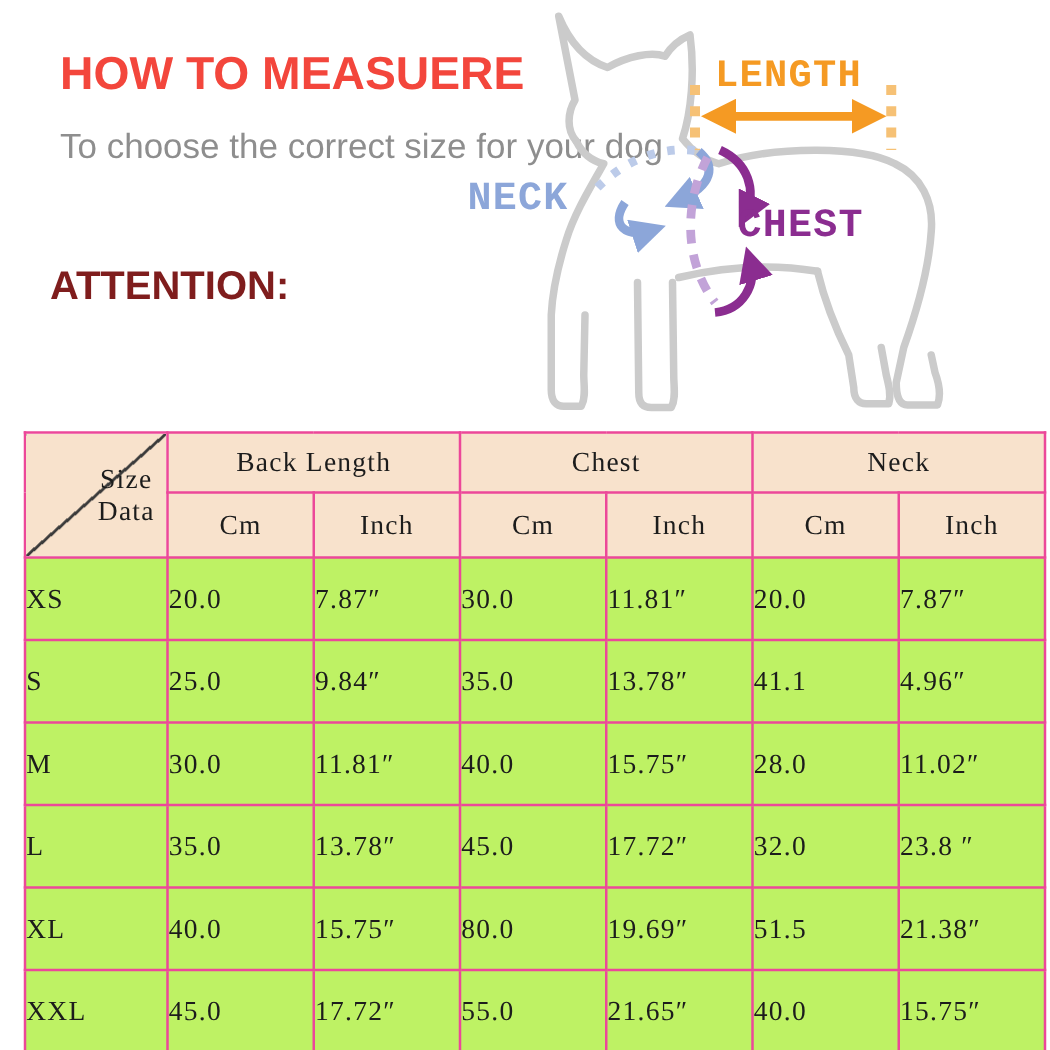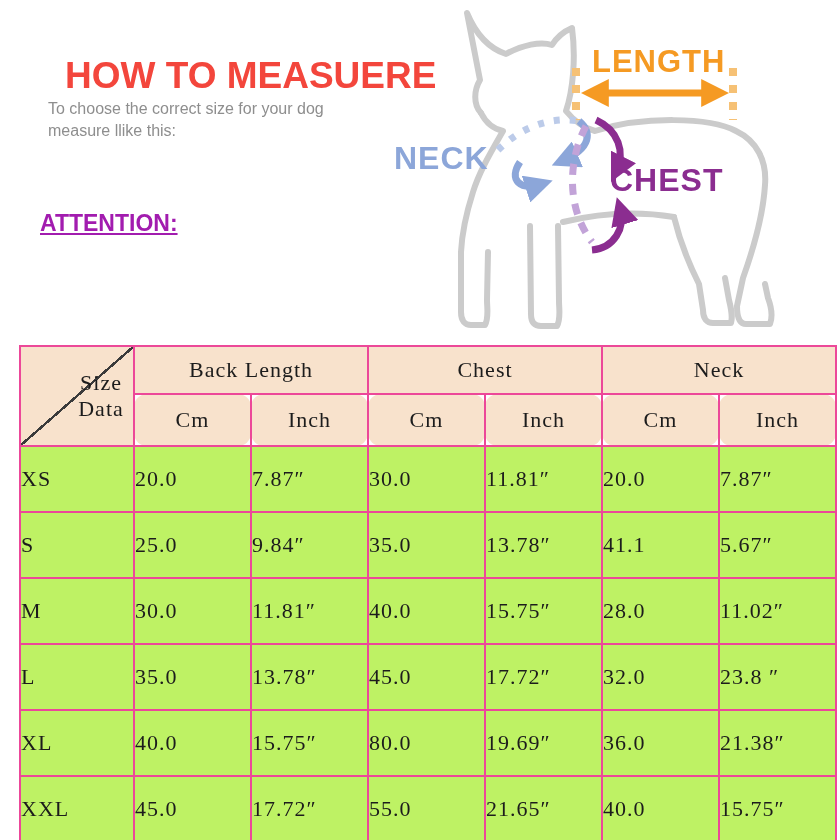--- a/index.html
+++ b/index.html
@@ -1,62 +1,61 @@
 <!DOCTYPE html>
 <html><head>
 <meta charset="utf-8">
 <style>
   html,body{margin:0;padding:0;background:#fff;}
   .canvas{position:relative;width:840px;height:840px;background:#fff;overflow:hidden;
           font-family:"Liberation Sans",sans-serif;}
 
   
-  .page-title{position:absolute;left:48px;top:38px;margin:17px;
+  .page-title{position:absolute;left:48px;top:38px;margin:0;
               font-size:37px;font-weight:800;letter-spacing:0;color:#F3463C;}
   .subtitle{position:absolute;left:48px;top:98px;margin:0;
-            font-size:16px;line-height:1.35;color:#8E8E8E;}
+            font-size:28px;line-height:1.35;color:#8E8E8E;}
   .attention-title{position:absolute;left:40px;top:210px;margin:0;
-                   font-size:23px;font-weight:800;color:#a21caf;text-decoration:underline;}
+                   font-size:32px;font-weight:800;color:#7f1d1d;}
   .attention-body{position:absolute;left:40px;top:257px;margin:0;white-space:nowrap;
                   font-size:17.5px;font-weight:bold;line-height:1.55;color:#BDBDBD;}
 
   
-  .diagram{position:absolute;left:380px;top:0;width:460px;height:345px;}
+  .diagram{position:absolute;left:360px;top:0;width:460px;height:345px;font-family:Liberation Mono, monospace;}
   .diagram svg{position:absolute;left:0;top:0;}
   .diagram .lbl{position:absolute;font-weight:800;letter-spacing:1px;}
   .lbl-length{left:212px;top:44px;font-size:31px;color:#F59A23;}
   .lbl-neck{left:14px;top:140px;font-size:32px;color:#8CA6D9;}
   .lbl-chest{left:230px;top:162px;font-size:32px;color:#8B2D90;}
 
   
   table.size-table{position:absolute;left:19px;top:345px;width:816px;
                    border-collapse:collapse;table-layout:fixed;
                    font-family:"Liberation Serif","DejaVu Serif",serif;
                    font-size:22px;color:#1C1C1C;letter-spacing:1px;}
   .size-table th,.size-table td{border:2px solid #ec4899;
                                 padding:0;font-weight:normal;}
   .size-table thead th{background:#F8E2CC;}
   .size-table thead tr.group-row th{height:46px;}
-  .size-table thead tr.unit-row th{height:50px;border-radius:13px;}
+  .size-table thead tr.unit-row th{height:50px;}
   .size-table tbody td{height:64px;background:#bef264;}
   .size-table th.corner{position:relative;
       background-image:linear-gradient(to bottom right,
         transparent calc(50% - 1.2px), #3B3B3B calc(50% - 1.2px),
         #3B3B3B calc(50% + 1.2px), transparent calc(50% + 1.2px));
       background-color:#F8E2CC;padding-left:48px;}
 </style>
 </head>
 <body>
 
 <div class="canvas">
 
   <h1 class="page-title">HOW TO MEASUERE</h1>
   <p class="subtitle">
     <span>To choose the correct size for your dog</span><br>
-    <span>measure llike this:</span>
   </p>
   <h2 class="attention-title">ATTENTION:</h2>
 
   <div class="diagram">
     <svg width="460" height="345" viewBox="0 0 460 345">
       <defs>
         <marker id="ah-orange" viewBox="0 0 10 10" refX="6" refY="5" markerWidth="4" markerHeight="4" orient="auto-start-reverse">
           <path d="M0,0 L10,5 L0,10 z" fill="#F59A23"></path>
         </marker>
         <marker id="ah-blue" viewBox="0 0 10 10" refX="6" refY="5" markerWidth="4" markerHeight="4" orient="auto-start-reverse">
@@ -144,21 +143,21 @@
         <td>20.0</td>
         <td>7.87″</td>
       </tr>
       <tr>
         <td>S</td>
         <td>25.0</td>
         <td>9.84″</td>
         <td>35.0</td>
         <td>13.78″</td>
         <td>41.1</td>
-        <td>5.67″</td>
+        <td>4.96″</td>
       </tr>
       <tr>
         <td>M</td>
         <td>30.0</td>
         <td>11.81″</td>
         <td>40.0</td>
         <td>15.75″</td>
         <td>28.0</td>
         <td>11.02″</td>
       </tr>
@@ -170,21 +169,21 @@
         <td>17.72″</td>
         <td>32.0</td>
         <td>23.8 ″</td>
       </tr>
       <tr>
         <td>XL</td>
         <td>40.0</td>
         <td>15.75″</td>
         <td>80.0</td>
         <td>19.69″</td>
-        <td>36.0</td>
+        <td>51.5</td>
         <td>21.38″</td>
       </tr>
       <tr>
         <td>XXL</td>
         <td>45.0</td>
         <td>17.72″</td>
         <td>55.0</td>
         <td>21.65″</td>
         <td>40.0</td>
         <td>15.75″</td>

